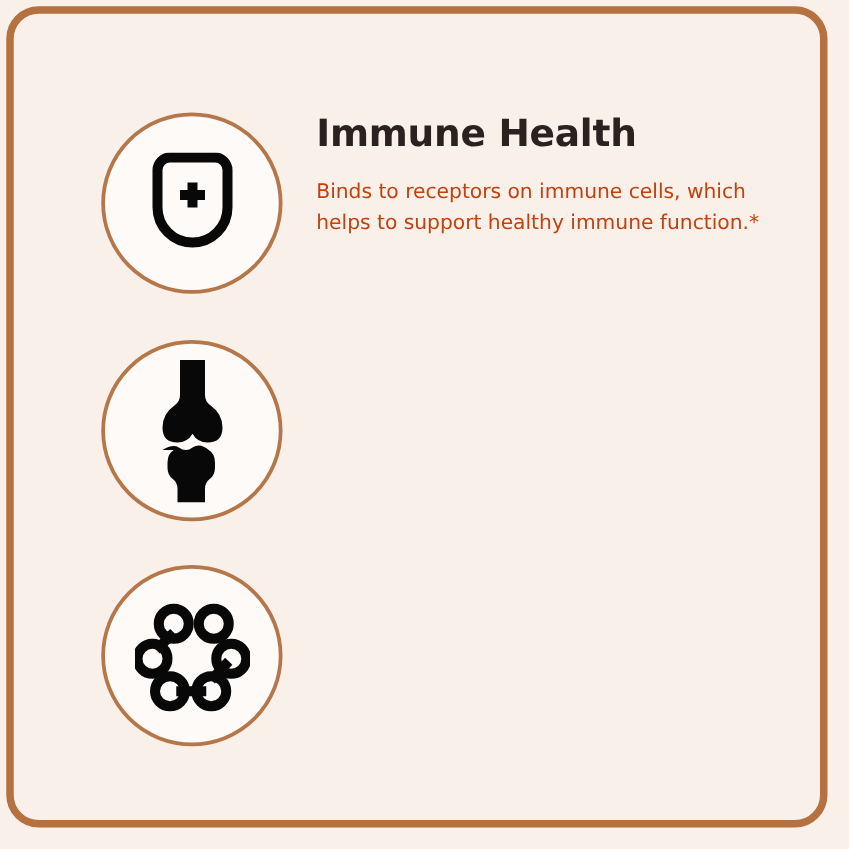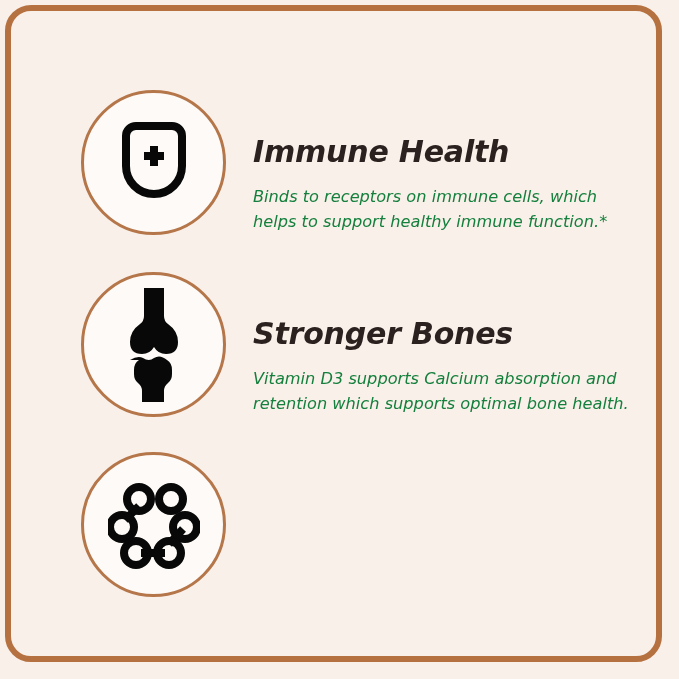--- a/index.html
+++ b/index.html
@@ -34,22 +34,21 @@
     top: 0;
     width: 100%;
     height: 100%;
   }
 
   .feature-row {
     position: absolute;
     left: 81px;
     width: 560px;
     display: flex;
-    align-items: flex-end;
-    font-style: italic;
+    align-items: flex-start;
   }
   #feature-row-0 { top: 90px; }
   #feature-row-1 { top: 272px; }
   #feature-row-2 { top: 452px; }
 
   
   .icon-badge {
     flex: 0 0 auto;
     width: 145px;
     height: 145px;
@@ -76,21 +75,21 @@
     color: #2b2220;
     letter-spacing: -0.2px;
     line-height: 1.05;
     margin: 0 0 16px 0;
     white-space: nowrap;
   }
   .feature-desc {
     font-family: "DejaVu Sans", sans-serif;
     font-size: 16.2px;
     font-weight: normal;
-    color: #15803d;
+    color: #c2410c;
     line-height: 1.58;
     margin: 0;
     max-width: 390px;
   }
   #feature-row-1 .feature-desc,
   #feature-row-2 .feature-desc { max-width: 400px; }
 </style>
 </head>
 <body>
 
@@ -117,24 +116,20 @@
     <div class="icon-badge">
       <span>
         <svg width="66" height="114" viewBox="0 0 66 114" aria-hidden="true">
 
           <path d="M23 0 h20 v28 q0 5 4 8 q10 7 10 18 q0 12 -12 12 q-8 0 -12 -7 q-4 7 -12 7 q-12 0 -12 -12 q0 -11 10 -18 q4 -3 4 -8 z" fill="#080808"></path>
 
           <path d="M9 72 q8 -5 13 -2 q6 4 11 0 q6 -4 13 2 q5 3 5 10 v4 q0 6 -4 9 q-4 3 -4 8 v11 h-22 v-11 q0 -5 -4 -8 q-4 -3 -4 -9 v-4 q0 -7 5 -10 z" fill="#080808"></path>
         </svg>
       </span>
     </div>
-    <div class="feature-text">
-      <h2 class="feature-title">Stronger Bones</h2>
-      <p class="feature-desc">Vitamin D3 supports Calcium absorption and retention which supports optimal bone health.</p>
-    </div>
   </div>
 
   <div class="feature-row" id="feature-row-2">
     <div class="icon-badge">
       <span>
         <svg width="92" height="92" viewBox="0 0 92 92" aria-hidden="true">
           <g stroke="#080808" stroke-width="8" fill="none">
 
             <line x1="31" y1="27" x2="17" y2="41"></line>
             <line x1="75" y1="50" x2="61" y2="65"></line>

